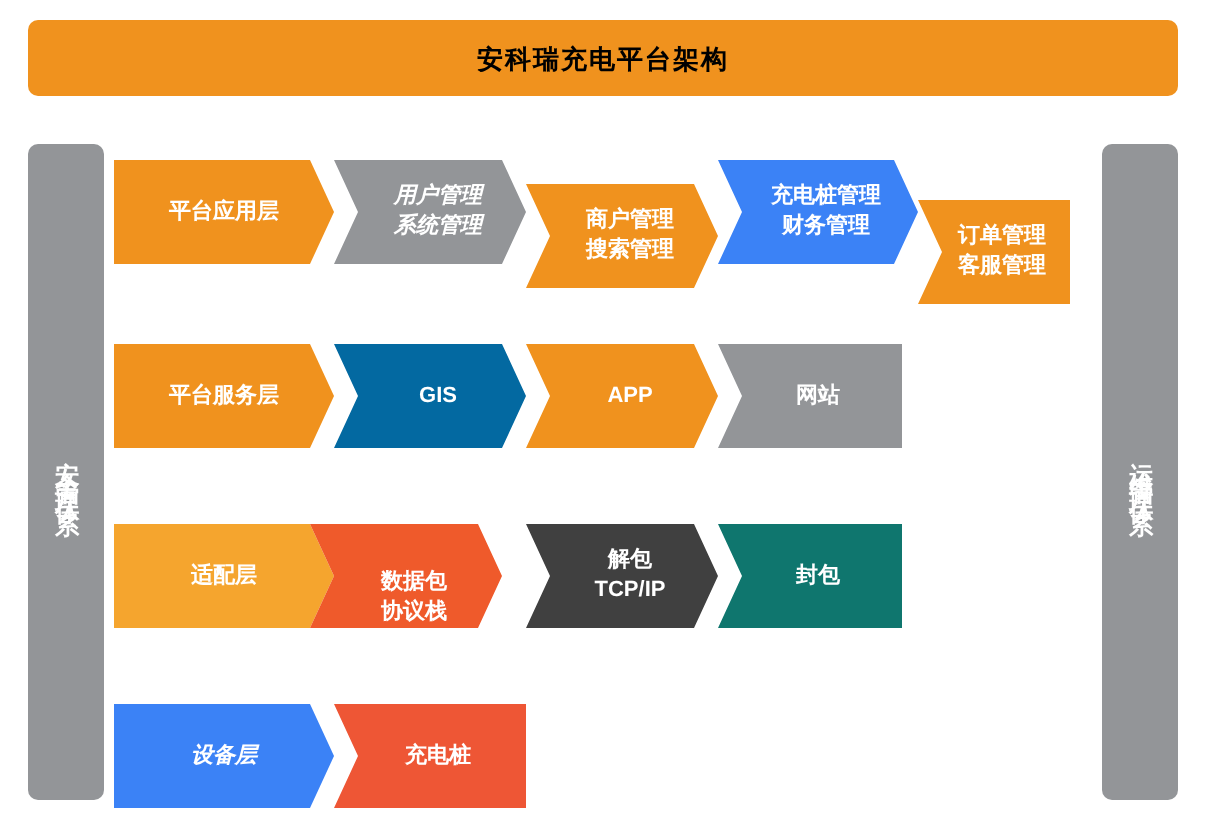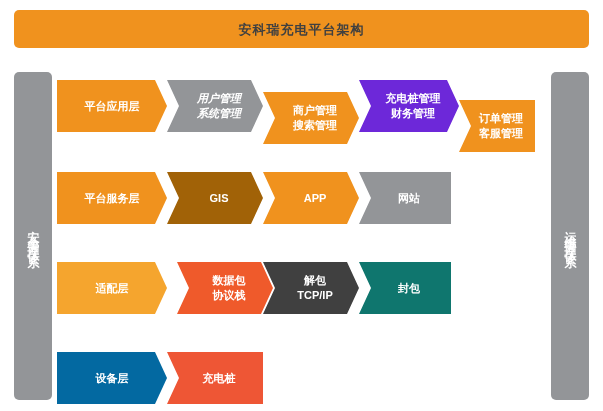--- a/index.html
+++ b/index.html
@@ -29,21 +29,21 @@
     width: 575px;
     height: 38px;
     background: #F0921E;
     border-radius: 5px;
     display: flex;
     align-items: center;
     justify-content: center;
     box-sizing: border-box;
   }
   #title-banner .title-text {
-    color: #404040;
+    color: #000000;
     font-size: 13px;
     font-weight: bold;
     letter-spacing: 1px;
     line-height: 1;
   }
 
   
   .pillar {
     position: absolute;
     top: 72px;
@@ -135,61 +135,61 @@
         <span class="block-label">平台应用层</span>
       </div>
       <div class="block shape-notch-point" style="left: 110px; width: 96px; background: rgb(147, 149, 152); font-style: italic;">
         <span class="block-label">用户管理
 系统管理</span>
       </div>
       <div class="block shape-notch-point" style="left: 206px; width: 96px; background: rgb(240, 146, 30); margin-top: 12px;">
         <span class="block-label">商户管理
 搜索管理</span>
       </div>
-      <div class="block shape-notch-point" style="left: 302px; width: 100px; background: #6d28d9;">
+      <div class="block shape-notch-point" style="left: 302px; width: 100px; background: #3b82f6;">
         <span class="block-label">充电桩管理
 财务管理</span>
       </div>
       <div class="block shape-notch" style="left: 402px; width: 76px; background: rgb(240, 146, 30); margin-top: 20px;">
         <span class="block-label">订单管理
 客服管理</span>
       </div>
     </div>
   <div class="row" id="row-1">
       <div class="block shape-point" style="left: 0px; width: 110px; background: rgb(240, 146, 30);">
         <span class="block-label">平台服务层</span>
       </div>
-      <div class="block shape-notch-point" style="left: 110px; width: 96px; background: #a16207; justify-content: center;">
+      <div class="block shape-notch-point" style="left: 110px; width: 96px; background: #0369a1; justify-content: center;">
         <span class="block-label">GIS</span>
       </div>
       <div class="block shape-notch-point" style="left: 206px; width: 96px; background: rgb(240, 146, 30);">
         <span class="block-label">APP</span>
       </div>
       <div class="block shape-notch" style="left: 302px; width: 92px; background: rgb(147, 149, 152);">
         <span class="block-label">网站</span>
       </div>
     </div>
   <div class="row" id="row-2">
       <div class="block shape-point" style="left: 0px; width: 110px; background: rgb(245, 165, 46);">
         <span class="block-label">适配层</span>
       </div>
-      <div class="block shape-notch-point" style="left: 120px; width: 96px; background: rgb(239, 90, 43);">
+      <div class="block shape-notch-point" style="left: 98px; width: 96px; background: rgb(239, 90, 43); align-items: flex-end;">
         <span class="block-label">数据包
 协议栈</span>
       </div>
       <div class="block shape-notch-point" style="left: 206px; width: 96px; background: #404040;">
         <span class="block-label">解包
 TCP/IP</span>
       </div>
       <div class="block shape-notch" style="left: 302px; width: 92px; background: #0f766e;">
         <span class="block-label">封包</span>
       </div>
     </div>
   <div class="row" id="row-3">
-      <div class="block shape-point" style="left: 0px; width: 110px; background: #0369a1;">
+      <div class="block shape-point" style="left: 0px; width: 110px; background: #3b82f6; font-style: italic;">
         <span class="block-label">设备层</span>
       </div>
       <div class="block shape-notch" style="left: 110px; width: 96px; background: rgb(238, 86, 53);">
         <span class="block-label">充电桩</span>
       </div>
     </div>
 
 </div>
 
 </body></html>

